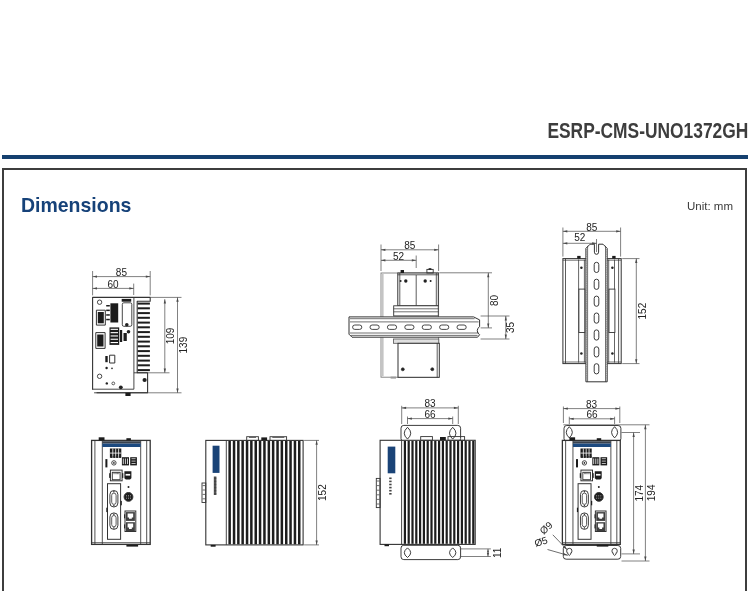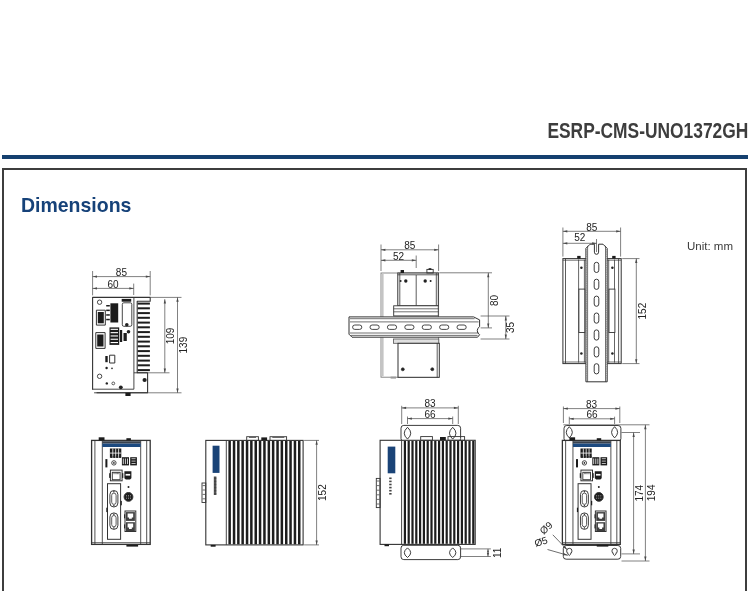--- a/index.html
+++ b/index.html
@@ -1,20 +1,20 @@
 <!DOCTYPE html>
 <html><head><meta charset="utf-8">
 <style>
 html,body{margin:0;padding:0;background:#fff;width:750px;height:591px;overflow:hidden;}
 body{font-family:"Liberation Sans",sans-serif;position:relative;}
 .hdr{position:absolute;top:118px;right:2px;font-size:22px;font-weight:bold;color:#3d3d3d;transform:scaleX(0.79);transform-origin:right center;}
 .rule{position:absolute;top:155px;left:2px;width:746px;height:4px;background:#15406f;}
 .box{position:absolute;top:168px;left:2px;width:745px;height:430px;border:2px solid #3d3d3d;background:#fff;box-sizing:border-box;}
 .dims{position:absolute;top:193px;left:21px;font-size:20.5px;font-weight:bold;color:#164279;transform:scaleX(0.95);transform-origin:left center;}
-.unit{position:absolute;top:200px;right:17px;font-size:11.5px;color:#3a3a3a;margin-top:40px;}
+.unit{position:absolute;top:200px;right:17px;font-size:11.5px;color:#3a3a3a;}
 svg{position:absolute;top:0;left:0;}
 text{font-family:"Liberation Sans",sans-serif;}
 </style></head>
 <body>
 <div class="hdr">ESRP-CMS-UNO1372GH</div>
 <div class="rule"></div>
 <div class="box"></div>
 <div class="dims">Dimensions</div>
 <div class="unit">Unit: mm</div>
 <svg width="750" height="591" viewBox="0 0 750 591">

